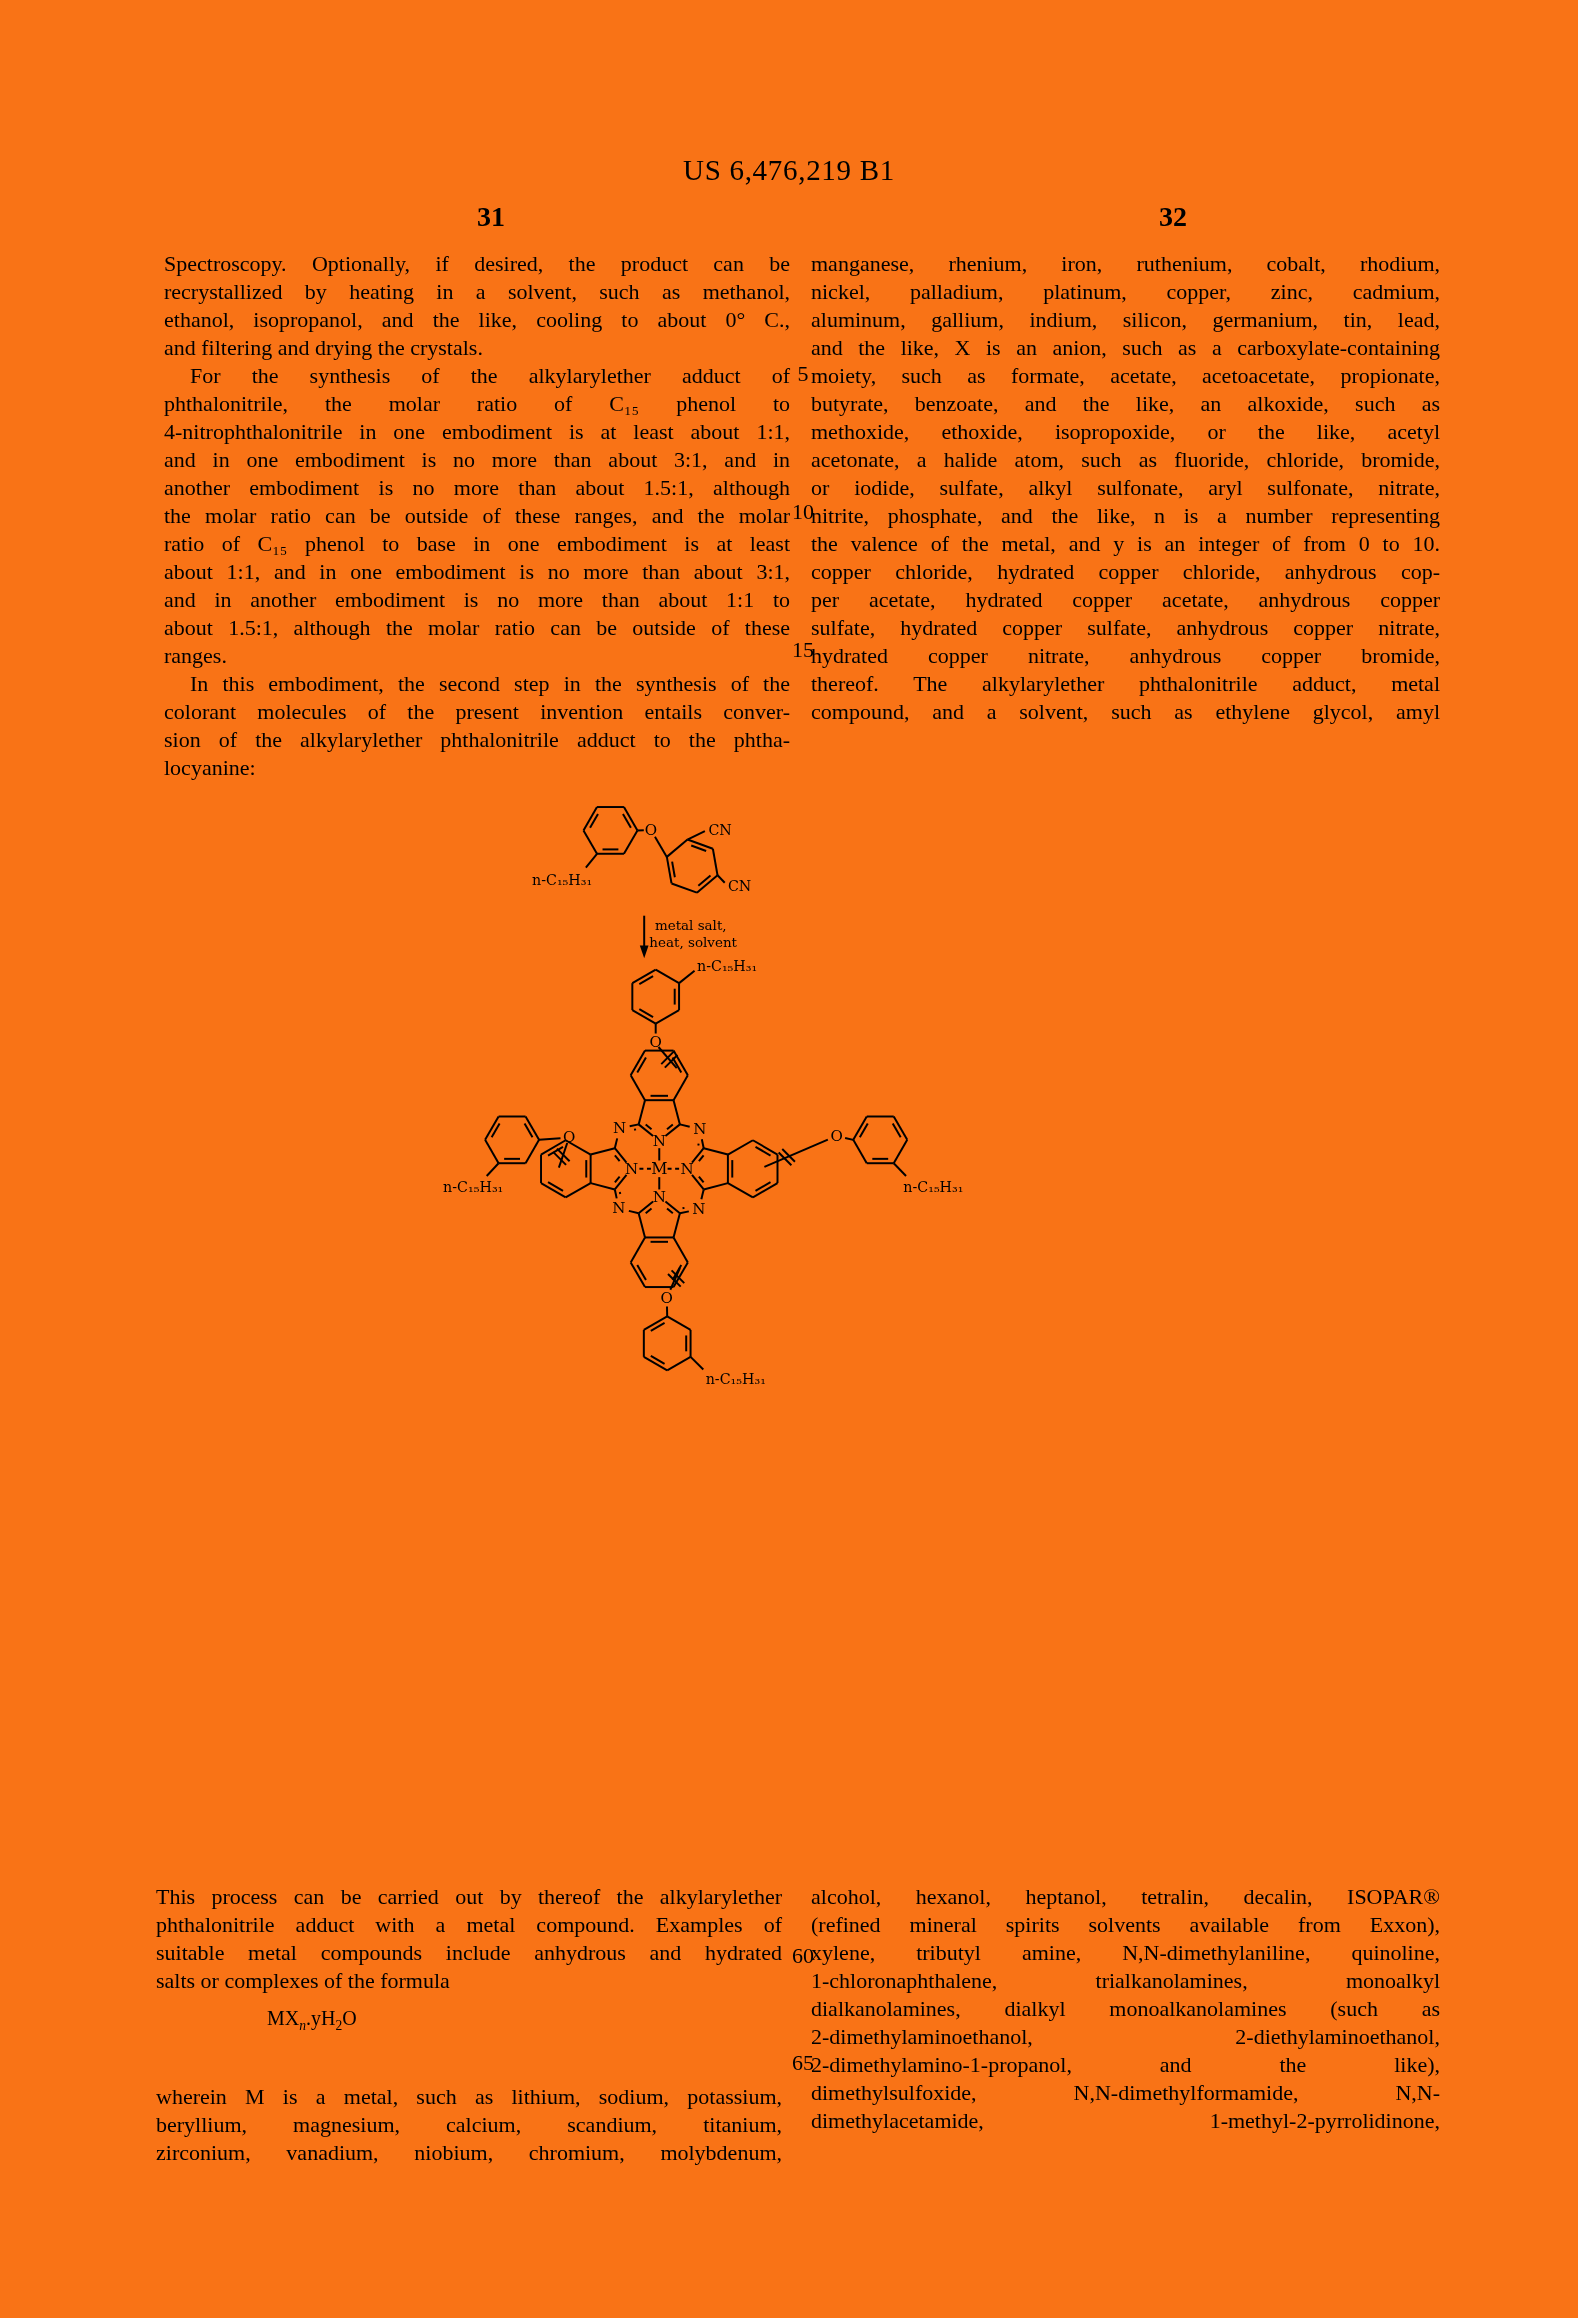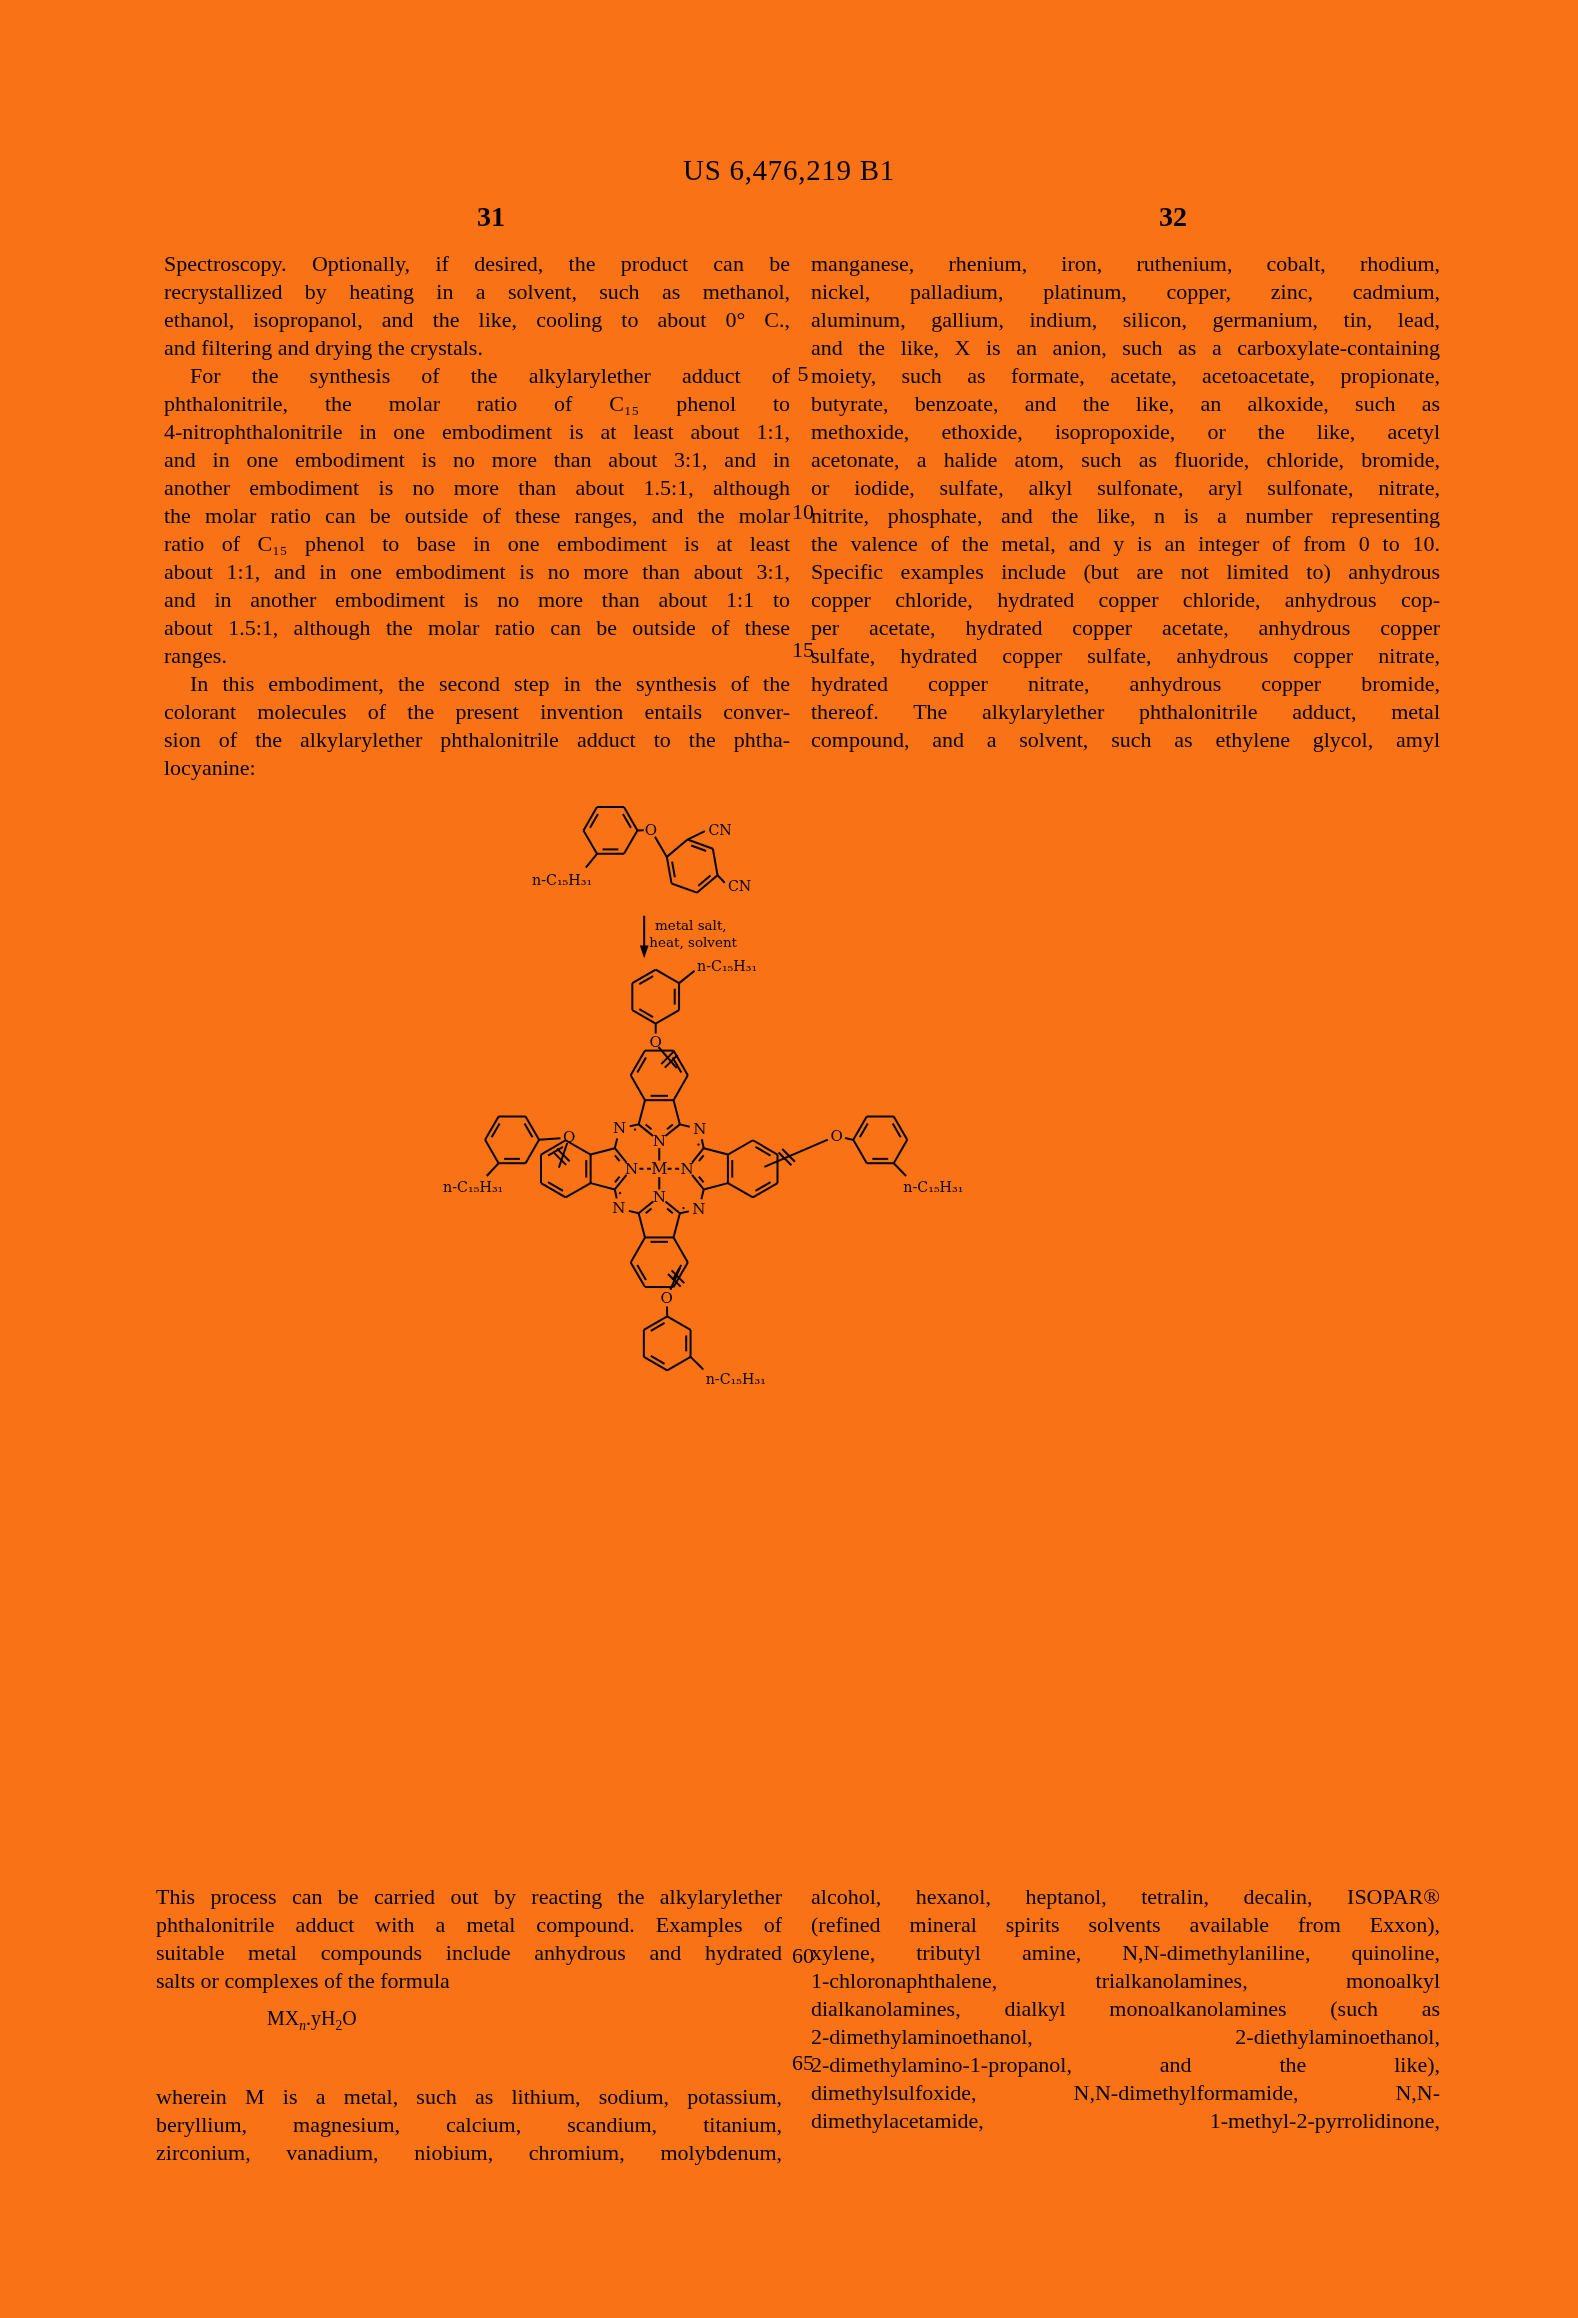--- a/index.html
+++ b/index.html
@@ -63,30 +63,29 @@
       <div class="tline">nickel, palladium, platinum, copper, zinc, cadmium,</div>
       <div class="tline">aluminum, gallium, indium, silicon, germanium, tin, lead,</div>
       <div class="tline">and the like, X is an anion, such as a carboxylate-containing</div>
       <div class="tline">moiety, such as formate, acetate, acetoacetate, propionate,</div>
       <div class="tline">butyrate, benzoate, and the like, an alkoxide, such as</div>
       <div class="tline">methoxide, ethoxide, isopropoxide, or the like, acetyl</div>
       <div class="tline">acetonate, a halide atom, such as fluoride, chloride, bromide,</div>
       <div class="tline">or iodide, sulfate, alkyl sulfonate, aryl sulfonate, nitrate,</div>
       <div class="tline">nitrite, phosphate, and the like, n is a number representing</div>
       <div class="tline">the valence of the metal, and y is an integer of from 0 to 10.</div>
-      <div class="tline">Specific examples include (but are not limited to) anhydrous</div>
       <div class="tline">copper chloride, hydrated copper chloride, anhydrous cop-</div>
       <div class="tline">per acetate, hydrated copper acetate, anhydrous copper</div>
       <div class="tline">sulfate, hydrated copper sulfate, anhydrous copper nitrate,</div>
       <div class="tline">hydrated copper nitrate, anhydrous copper bromide,</div>
       <div class="tline">thereof. The alkylarylether phthalonitrile adduct, metal</div>
       <div class="tline">compound, and a solvent, such as ethylene glycol, amyl</div>
     </div>
   <div class="tblock" style="left:156px;top:1883px;width:626px;">
-      <div class="tline">This process can be carried out by reacting the alkylarylether</div>
+      <div class="tline">This process can be carried out by thereof the alkylarylether</div>
       <div class="tline">phthalonitrile adduct with a metal compound. Examples of</div>
       <div class="tline">suitable metal compounds include anhydrous and hydrated</div>
       <div class="tline short">salts or complexes of the formula</div>
     </div>
   <div class="tblock" style="left:156px;top:2083px;width:626px;">
       <div class="tline">wherein M is a metal, such as lithium, sodium, potassium,</div>
       <div class="tline">beryllium, magnesium, calcium, scandium, titanium,</div>
       <div class="tline">zirconium, vanadium, niobium, chromium, molybdenum,</div>
     </div>
   <div class="tblock" style="left:811px;top:1883px;width:629px;">

